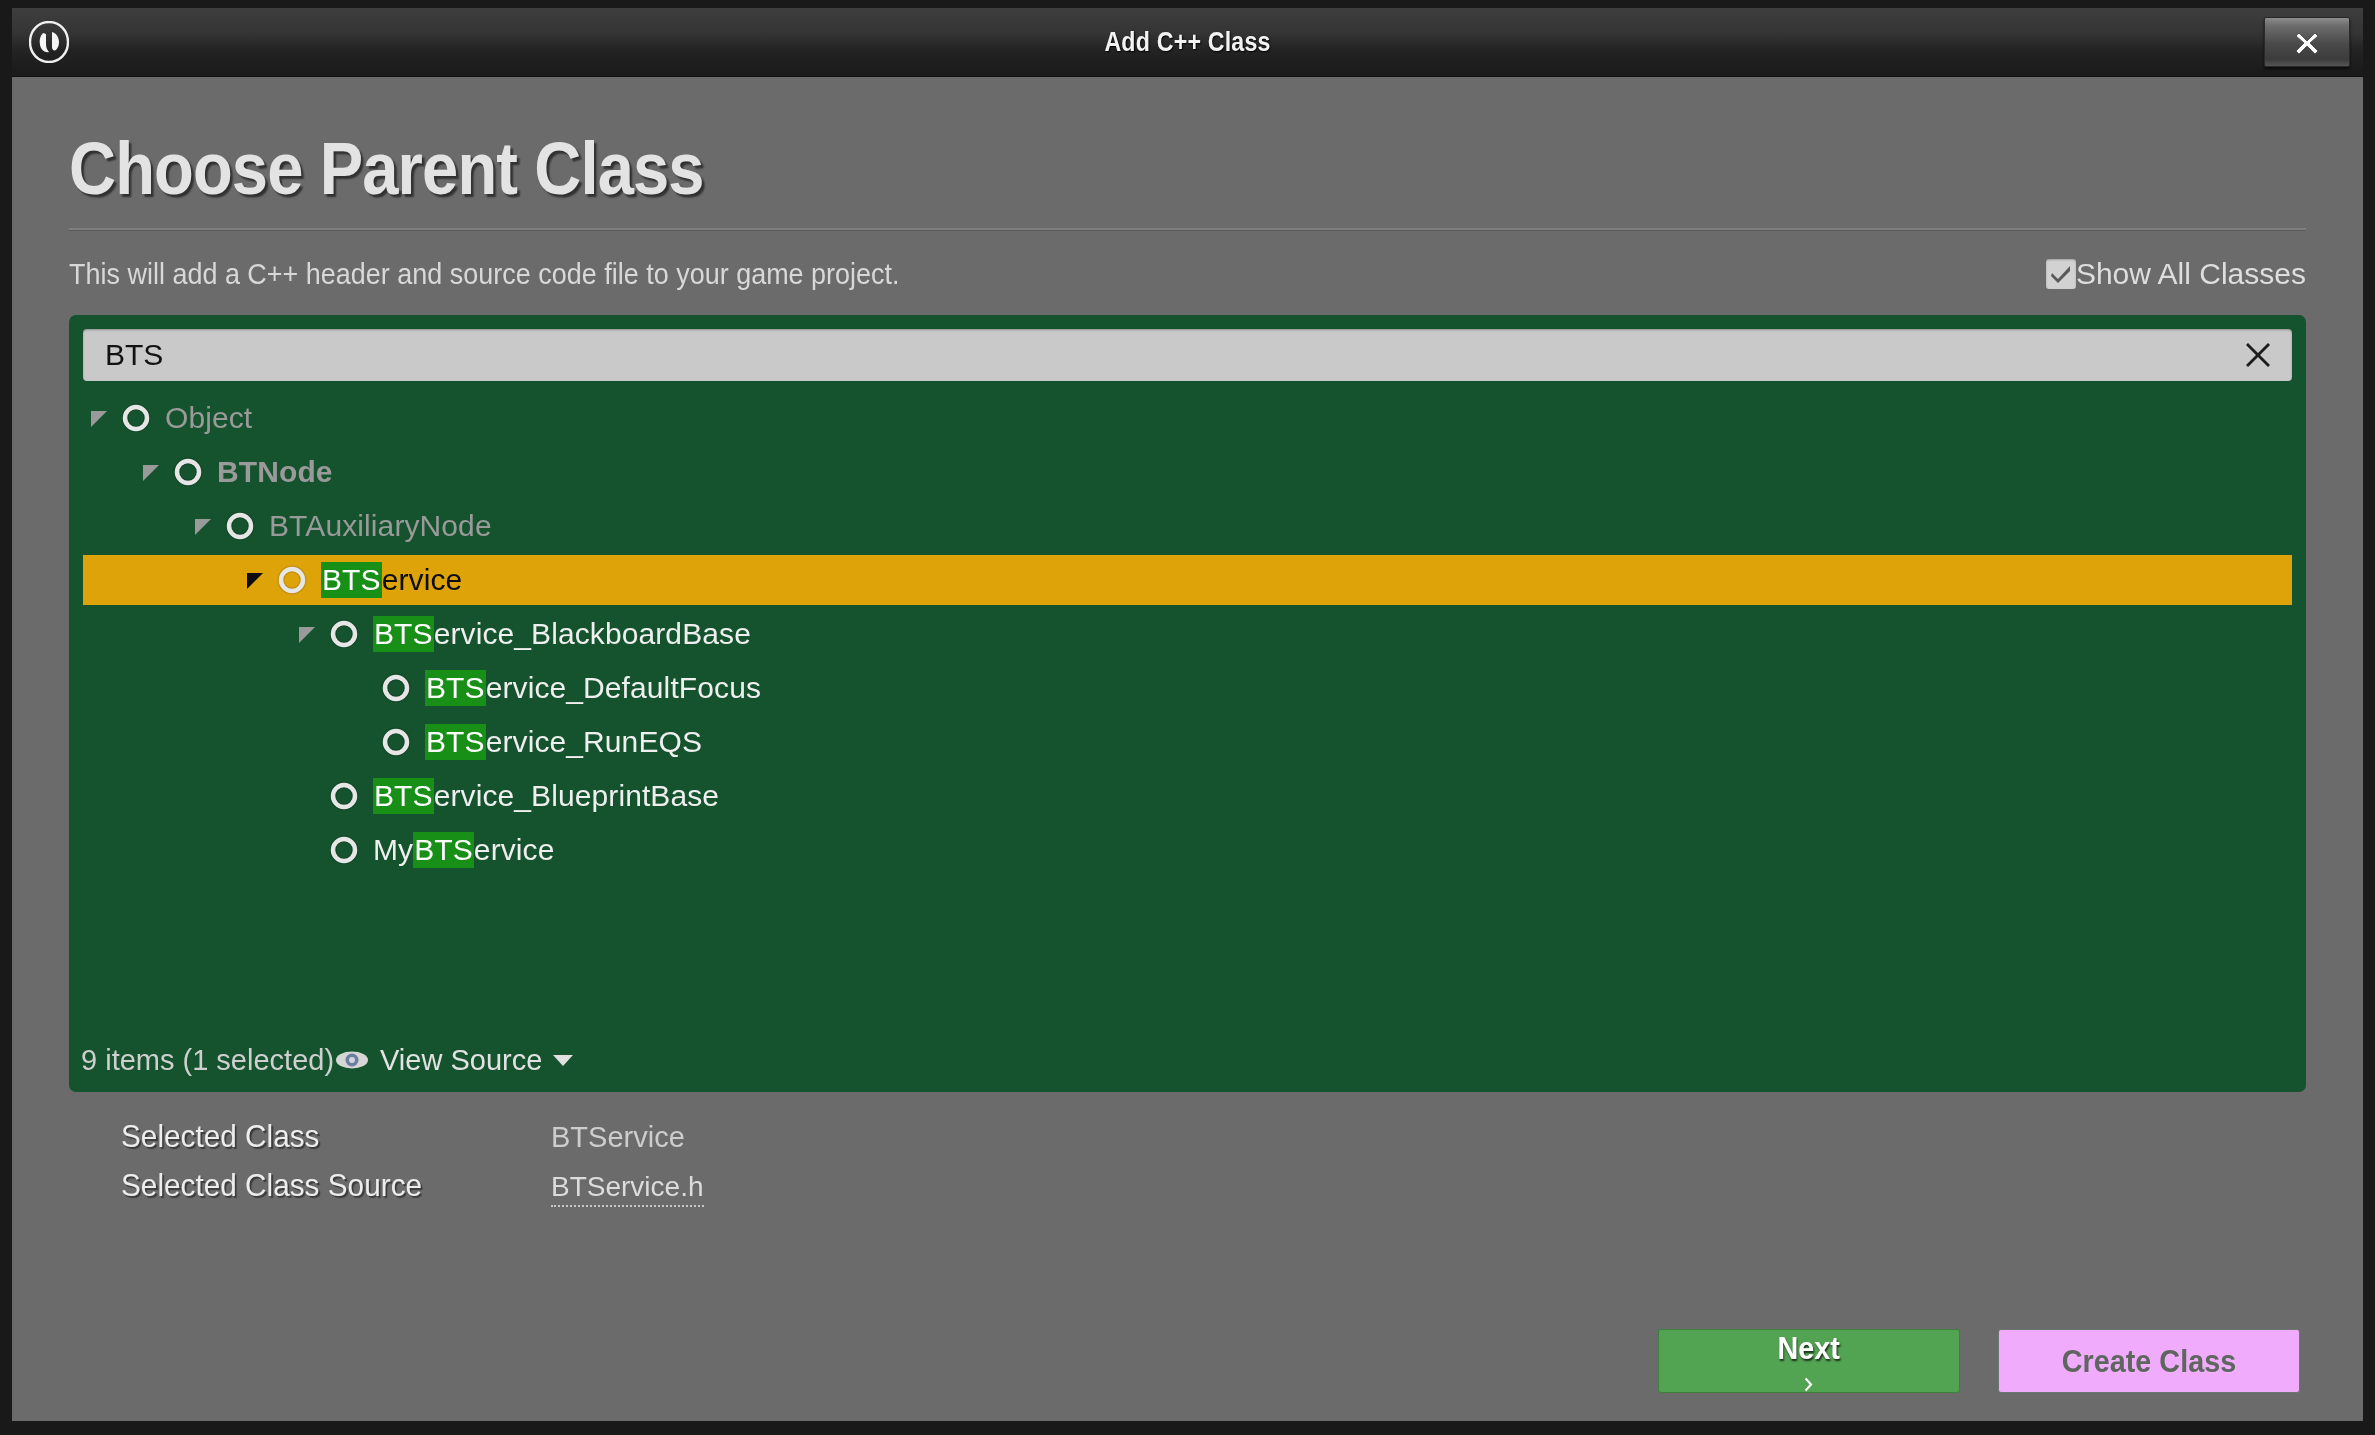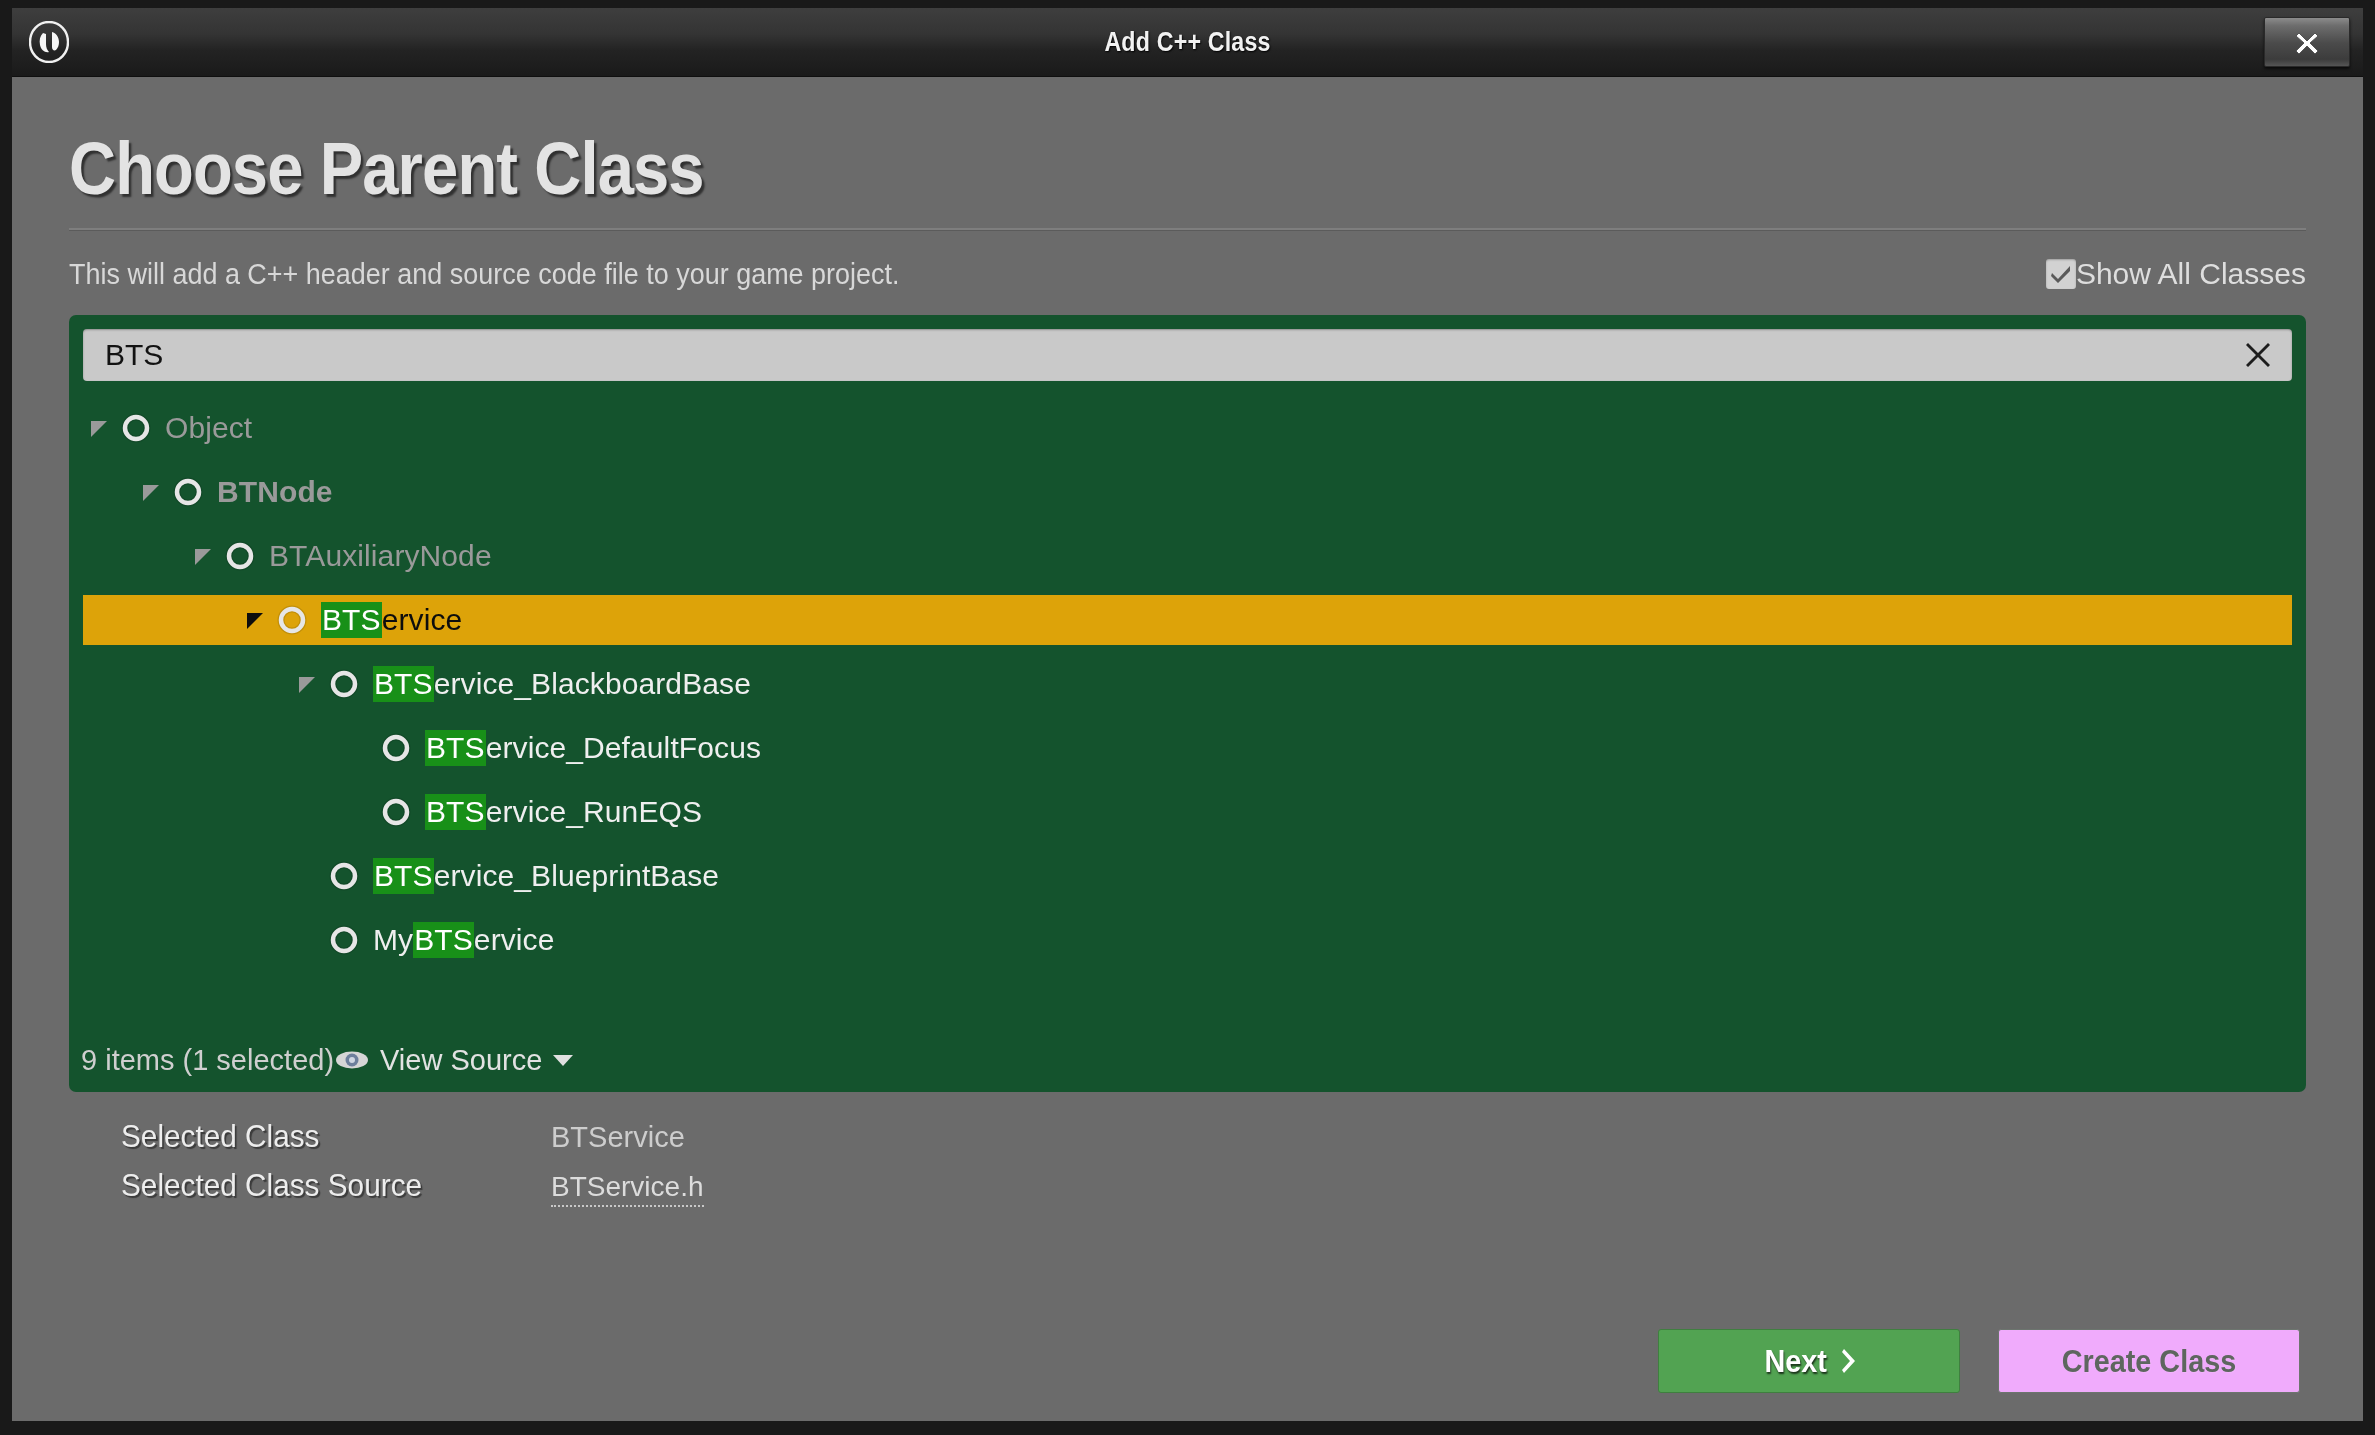--- a/index.html
+++ b/index.html
@@ -191,21 +191,21 @@
     flex: 1 1 auto;
     overflow: hidden;
     padding-top: 8px;
   }
   .tree-row {
     height: 50px;
     display: flex;
     align-items: center;
     cursor: pointer;
     box-sizing: border-box;
-    margin: 14px -14px;
+    margin: 4px -14px;
     padding-left: 14px;
     text-align: right;
   }
   .tree-row.selected {
     background: #dda309;
   }
   .arrow-slot {
     width: 32px;
     flex: 0 0 32px;
     display: flex;
@@ -309,20 +309,21 @@
     display: flex;
     align-items: center;
     justify-content: center;
     gap: 10px;
     font-size: 32px;
     font-weight: bold;
     font-stretch: condensed;
     box-sizing: border-box;
     cursor: pointer;
     border: 1px solid rgba(0,0,0,.45);
+    flex-direction: column;
   }
   .btn span { transform: scaleX(.9); display:inline-block; }
   .btn-next {
     background: #52a352;
     color: #ffffff;
     text-shadow: 1px 2px 2px rgba(0,0,0,.7);
     border-color: #3f7f3f;
   }
   .btn-create {
     background: #f0abfc;

